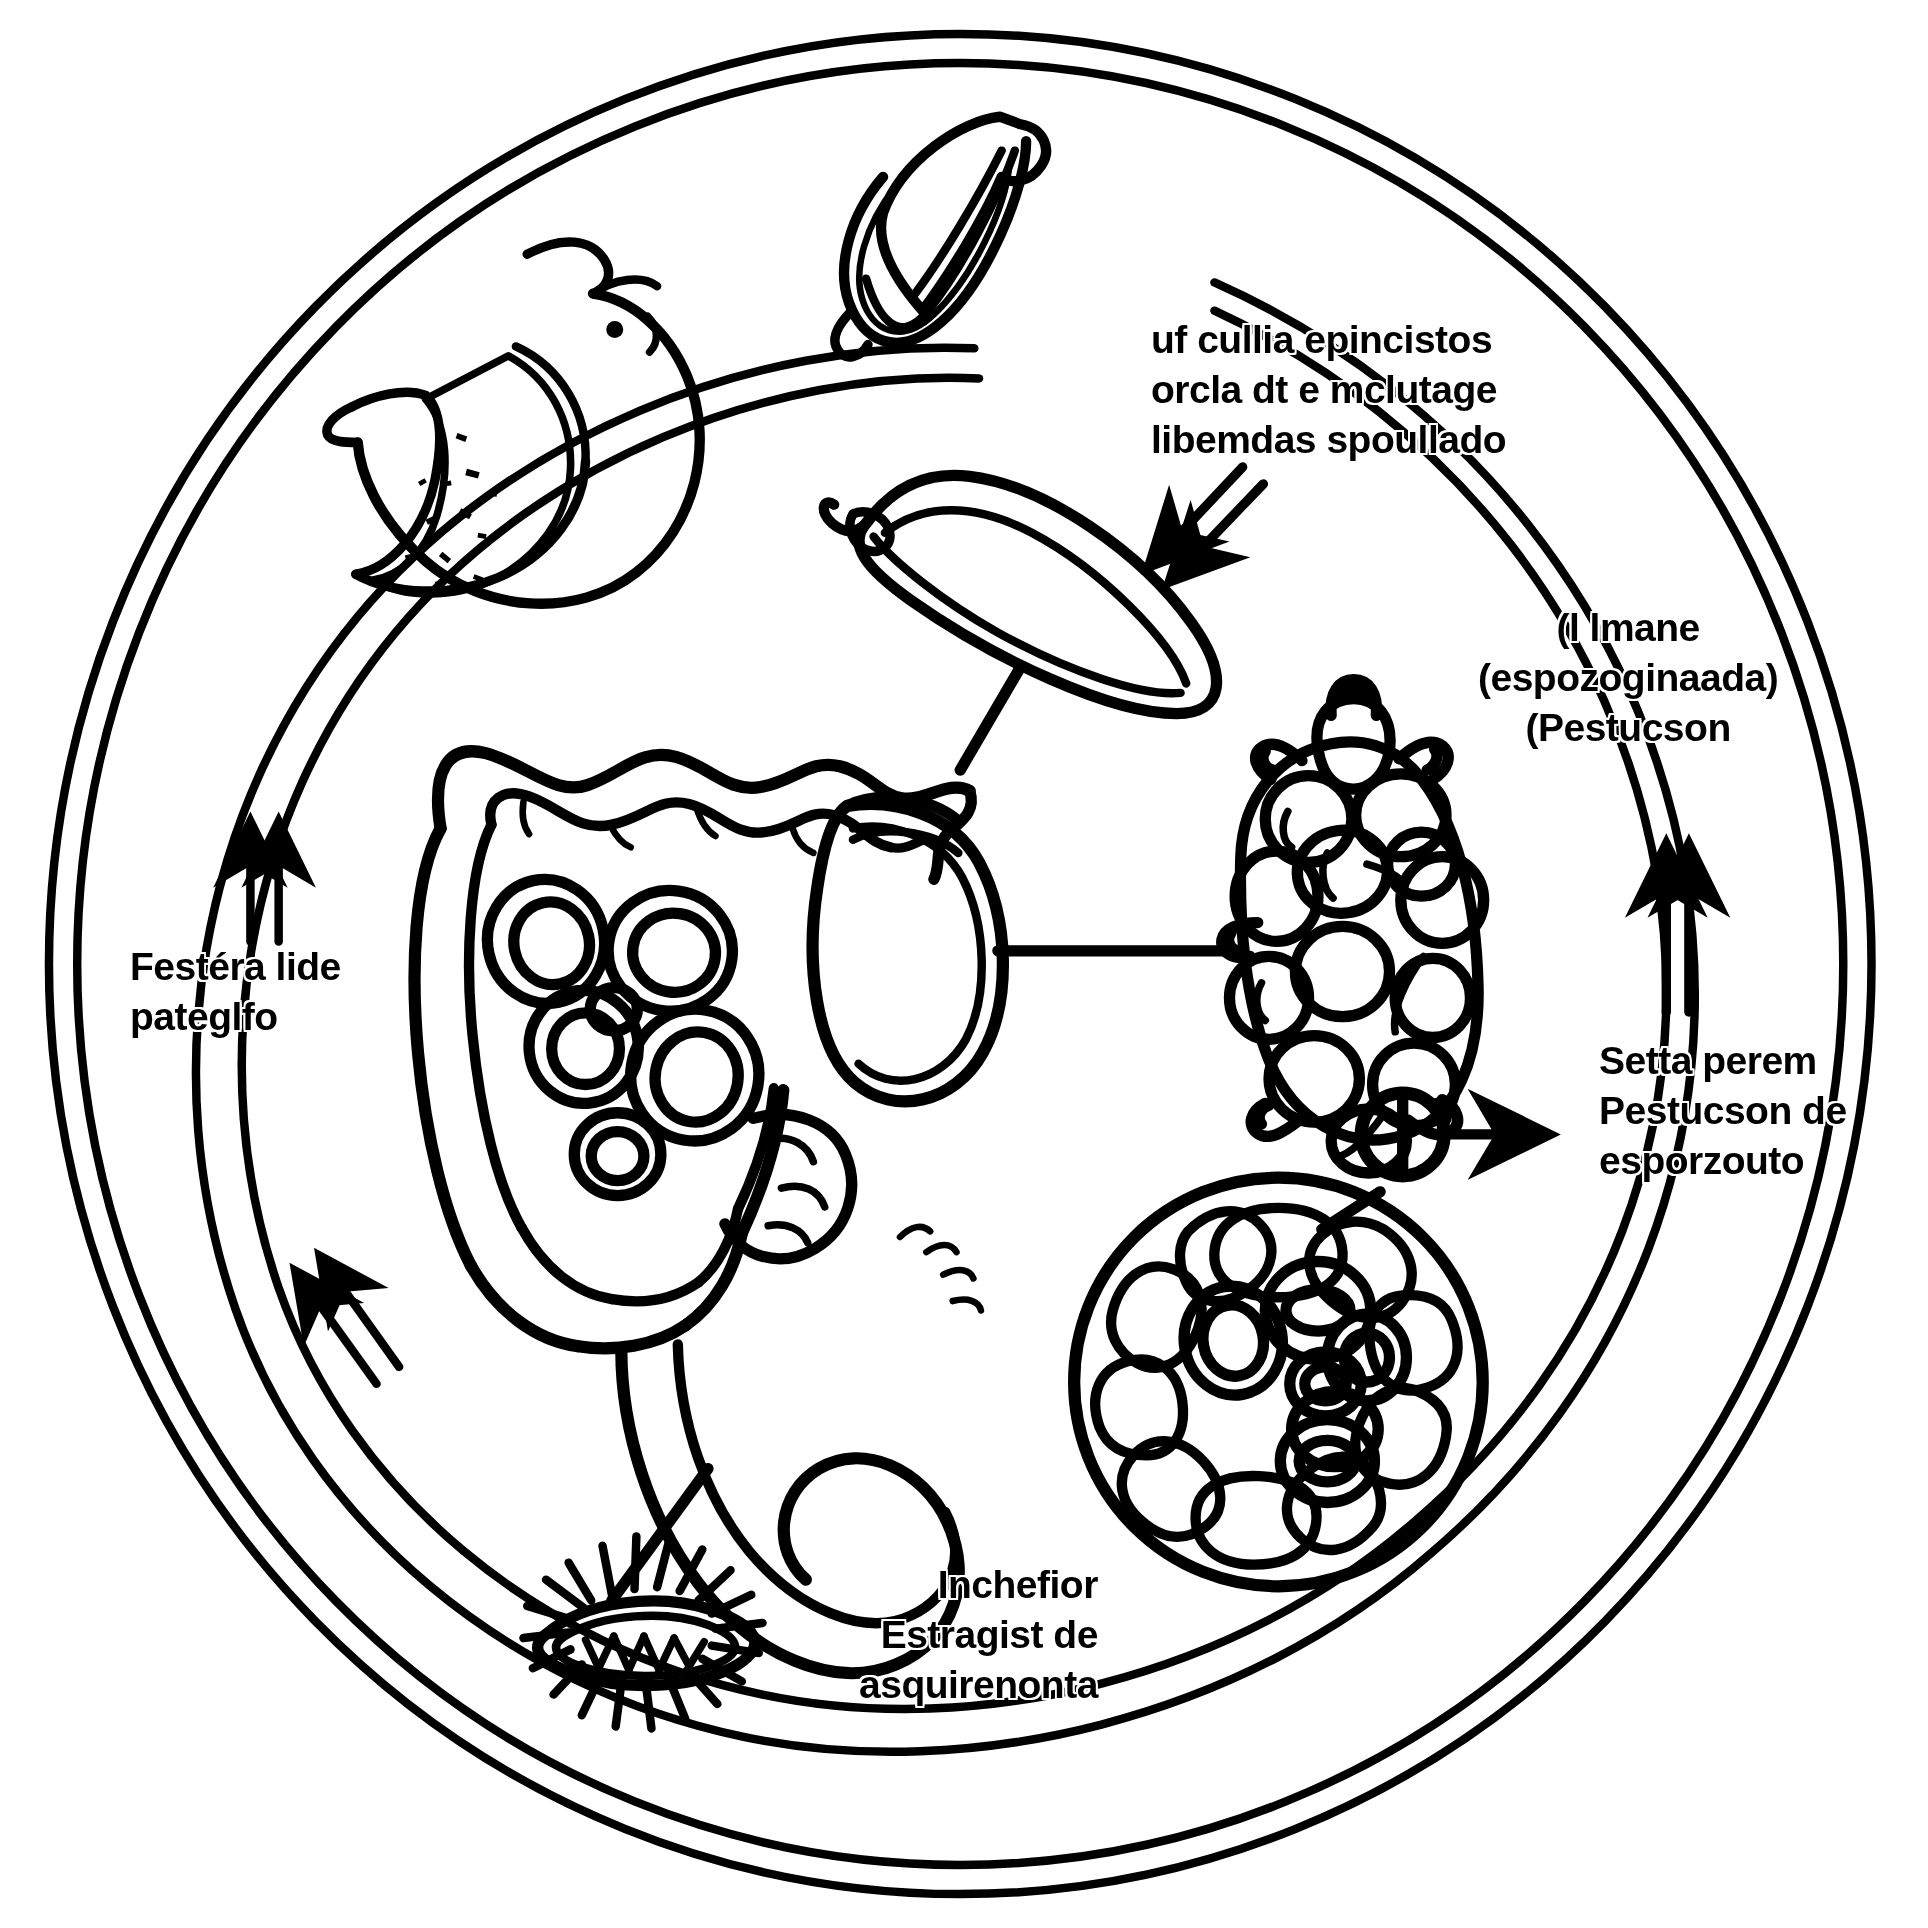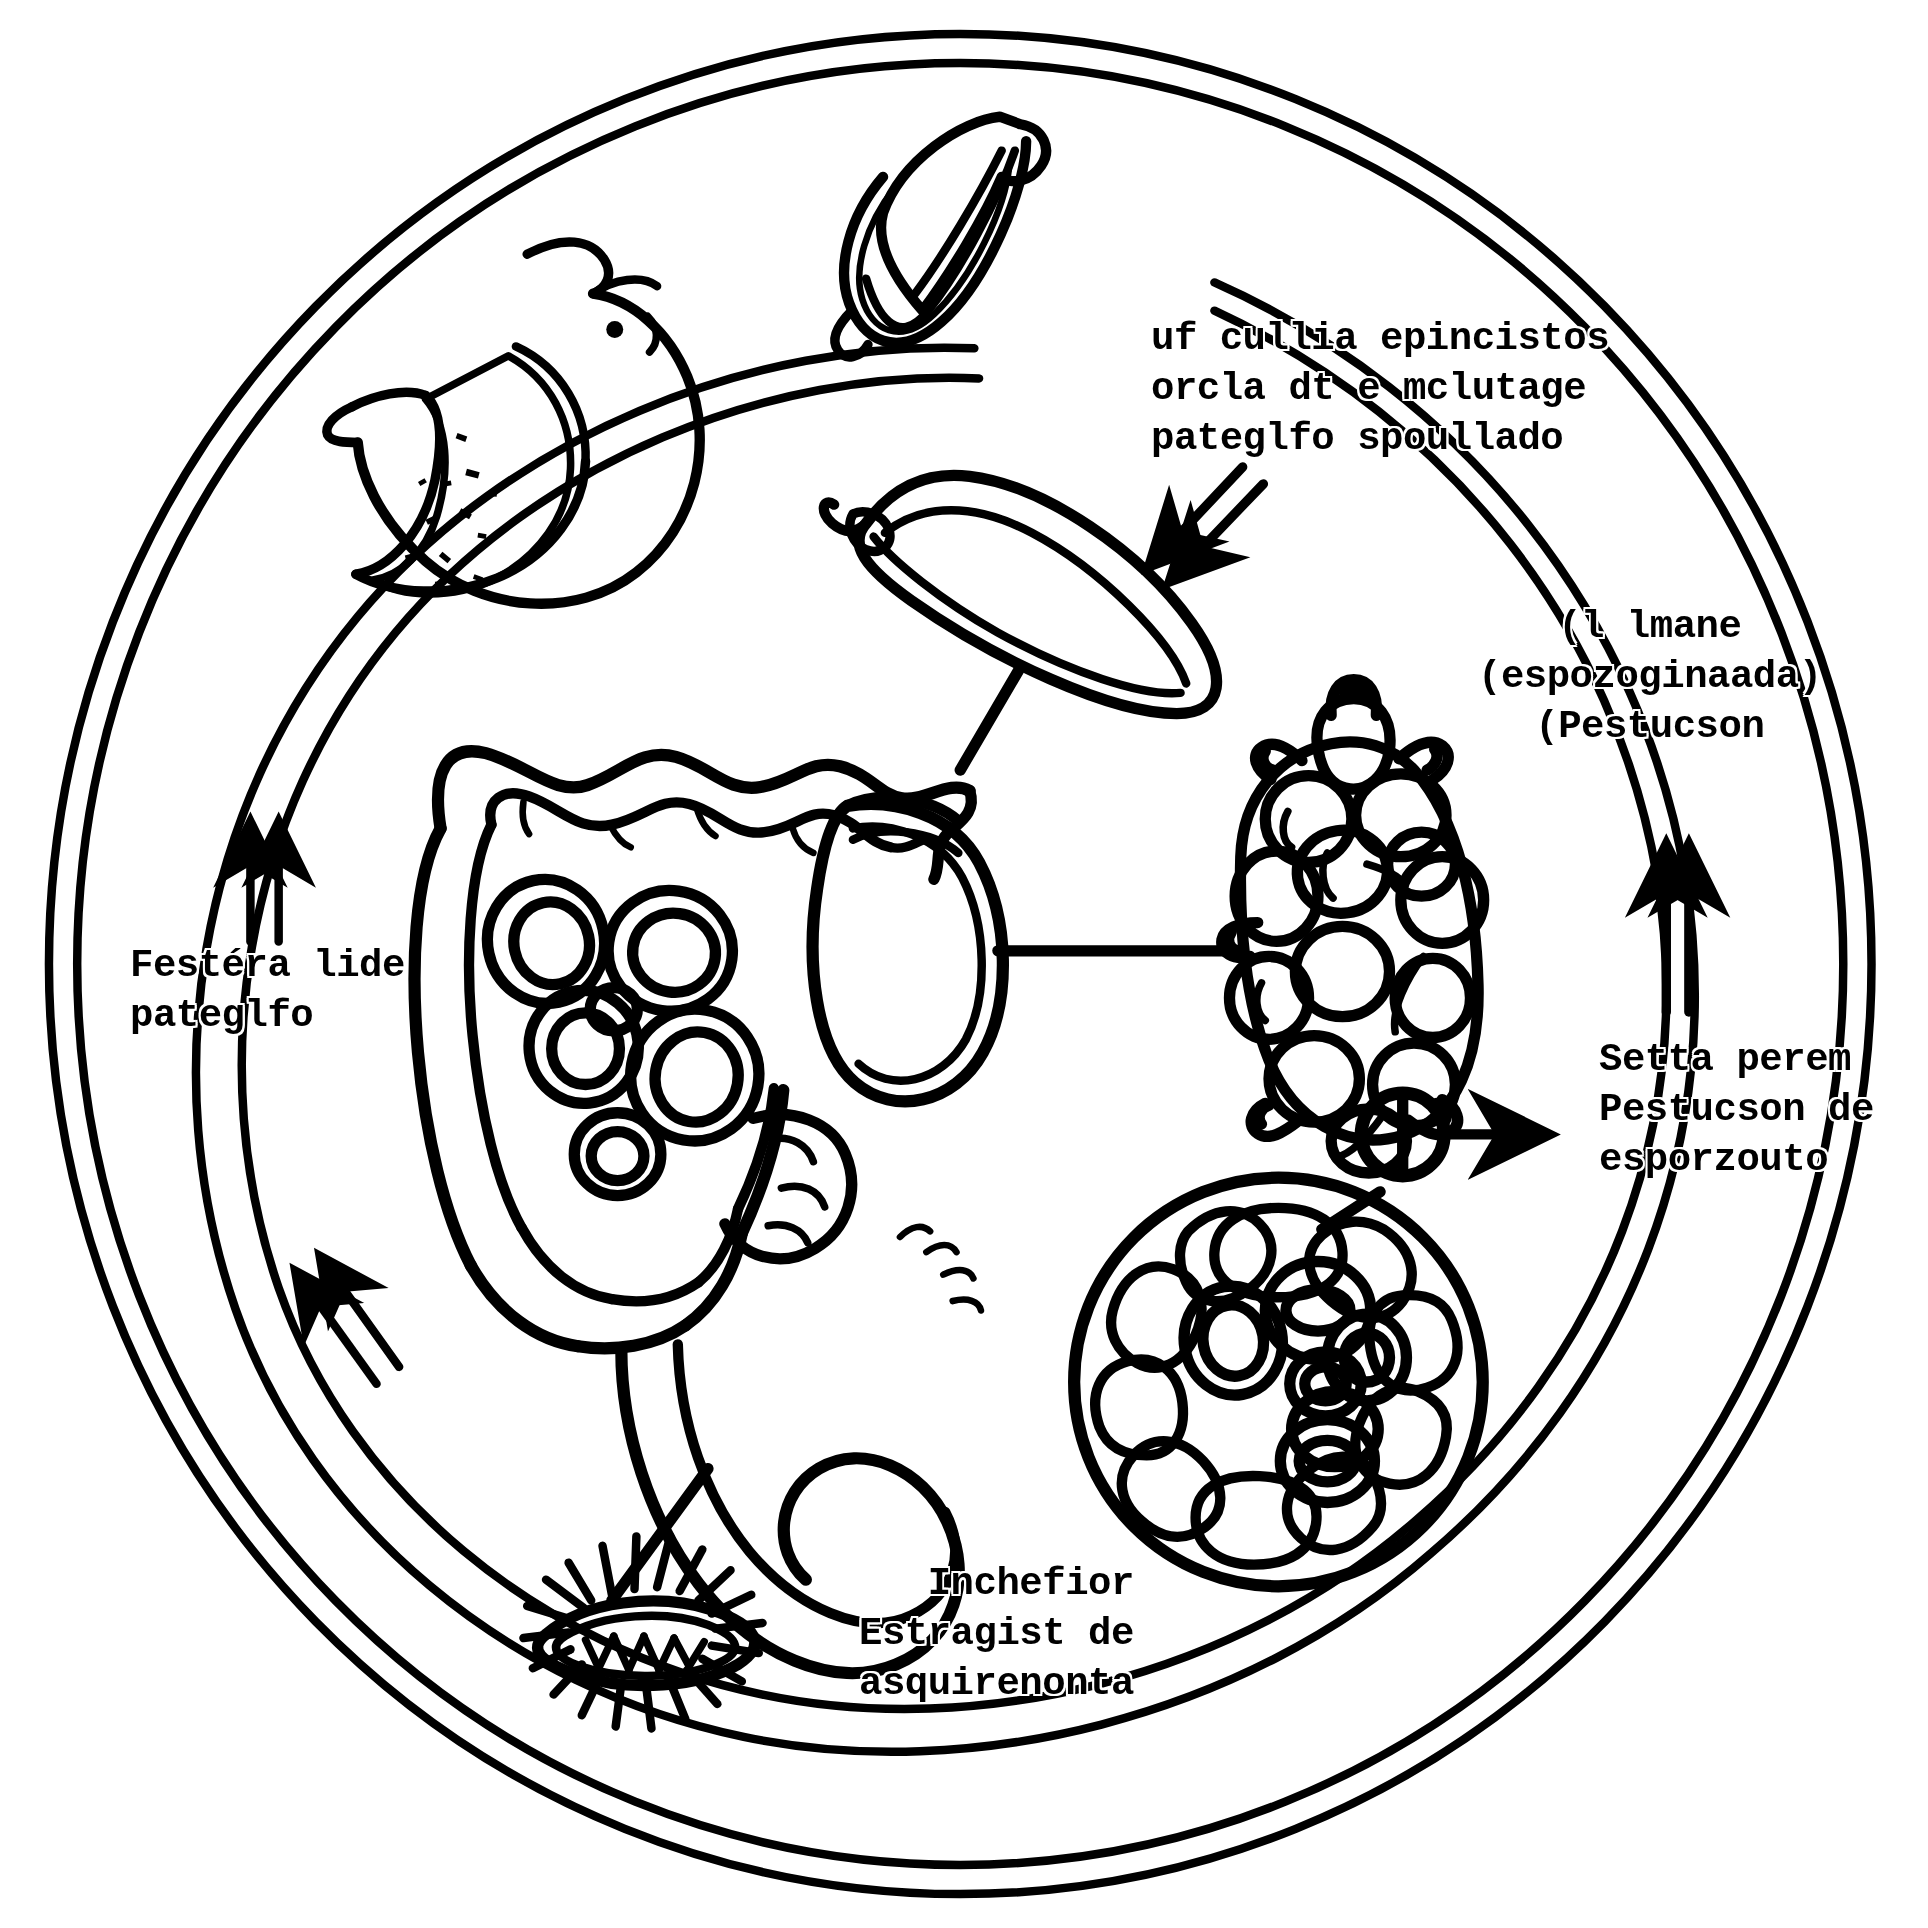--- a/index.html
+++ b/index.html
@@ -9,21 +9,21 @@
     font-family:"Liberation Sans", sans-serif;
     -webkit-font-smoothing:antialiased;
   }
   #stage{position:relative;width:1928px;height:1928px;background:#fff;}
   svg{position:absolute;top:0;left:0;width:1928px;height:1928px;display:block;}
 
   
   .label{
     position:absolute;
     color:#000;
-    font-family:Liberation Mono, monospace;
+    font-family:Liberation Sans, sans-serif;
     font-weight:700;
     font-size:39px;
     line-height:1.28;
     letter-spacing:-0.5px;
     white-space:nowrap;
     text-shadow:
        1.9px 0 0 #fff,-1.9px 0 0 #fff,0 1.9px 0 #fff,0 -1.9px 0 #fff,
        1.9px 1.9px 0 #fff,-1.9px 1.9px 0 #fff,1.9px -1.9px 0 #fff,-1.9px -1.9px 0 #fff;
   }
   .label .ln{display:block;}
@@ -368,21 +368,21 @@
         <path d="M1770,1075 L1770,905" marker-end="url(#ahead)"></path>
         <path d="M1794,1075 L1794,905" marker-end="url(#ahead)"></path>
       </g>
 
     </g>
   </svg>
 
   <div class="label lbl-top-right">
     <span class="ln">uf cullia epincistos</span>
     <span class="ln">orcla dt e mclutage</span>
-    <span class="ln">pateglfo spoullado</span>
+    <span class="ln">libemdas spoullado</span>
   </div>
 
   <div class="label lbl-right">
     <span class="ln">(l lmane</span>
     <span class="ln">(espozoginaada)</span>
     <span class="ln">(Pestucson</span>
   </div>
 
   <div class="label lbl-left">
     <span class="ln">Festéra lide</span>

